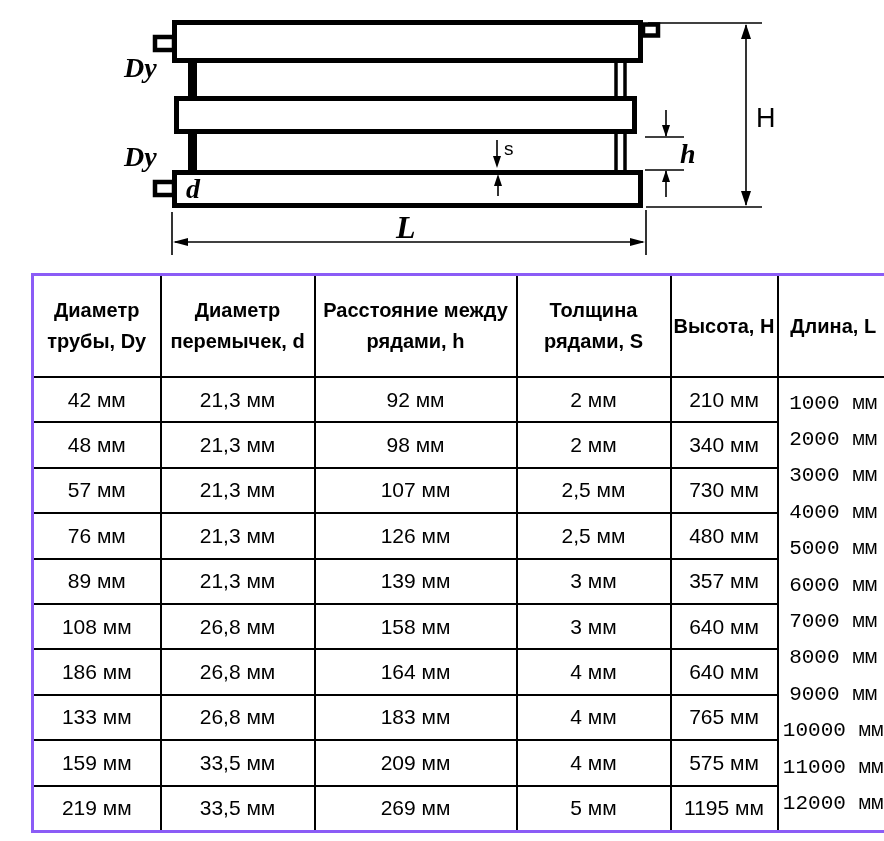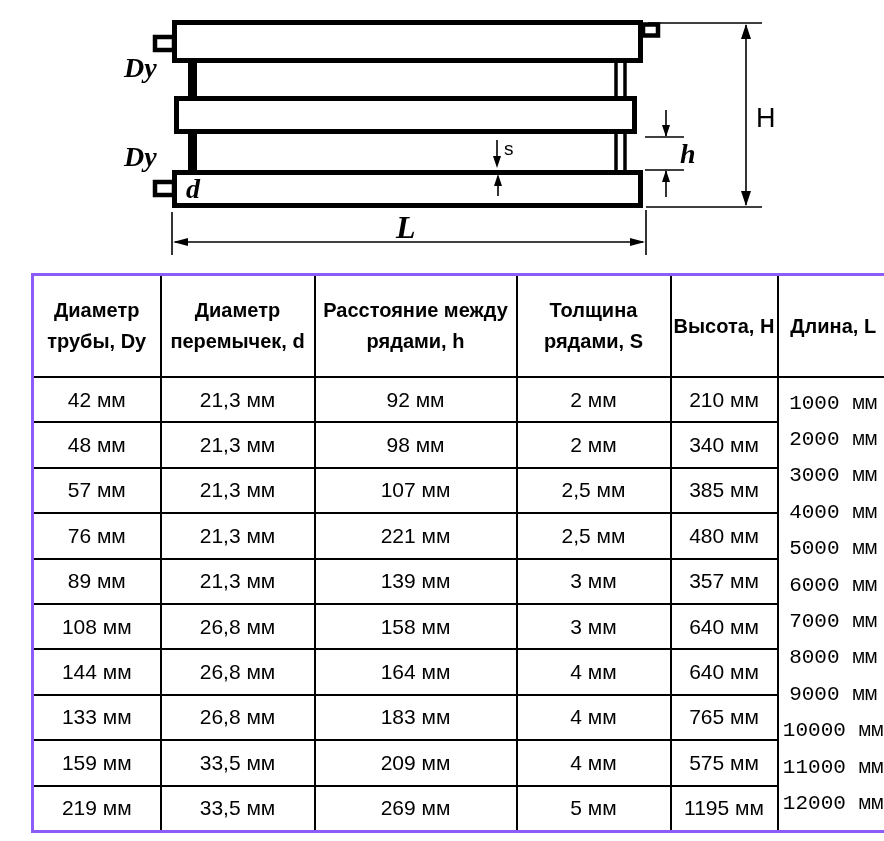--- a/index.html
+++ b/index.html
@@ -128,45 +128,45 @@
         <td>21,3 мм</td>
         <td>98 мм</td>
         <td>2 мм</td>
         <td>340 мм</td>
       </tr>
       <tr>
         <td>57 мм</td>
         <td>21,3 мм</td>
         <td>107 мм</td>
         <td>2,5 мм</td>
-        <td>385 мм</td>
+        <td>730 мм</td>
       </tr>
       <tr>
         <td>76 мм</td>
         <td>21,3 мм</td>
-        <td>221 мм</td>
+        <td>126 мм</td>
         <td>2,5 мм</td>
         <td>480 мм</td>
       </tr>
       <tr>
         <td>89 мм</td>
         <td>21,3 мм</td>
         <td>139 мм</td>
         <td>3 мм</td>
         <td>357 мм</td>
       </tr>
       <tr>
         <td>108 мм</td>
         <td>26,8 мм</td>
         <td>158 мм</td>
         <td>3 мм</td>
         <td>640 мм</td>
       </tr>
       <tr>
-        <td>144 мм</td>
+        <td>186 мм</td>
         <td>26,8 мм</td>
         <td>164 мм</td>
         <td>4 мм</td>
         <td>640 мм</td>
       </tr>
       <tr>
         <td>133 мм</td>
         <td>26,8 мм</td>
         <td>183 мм</td>
         <td>4 мм</td>

